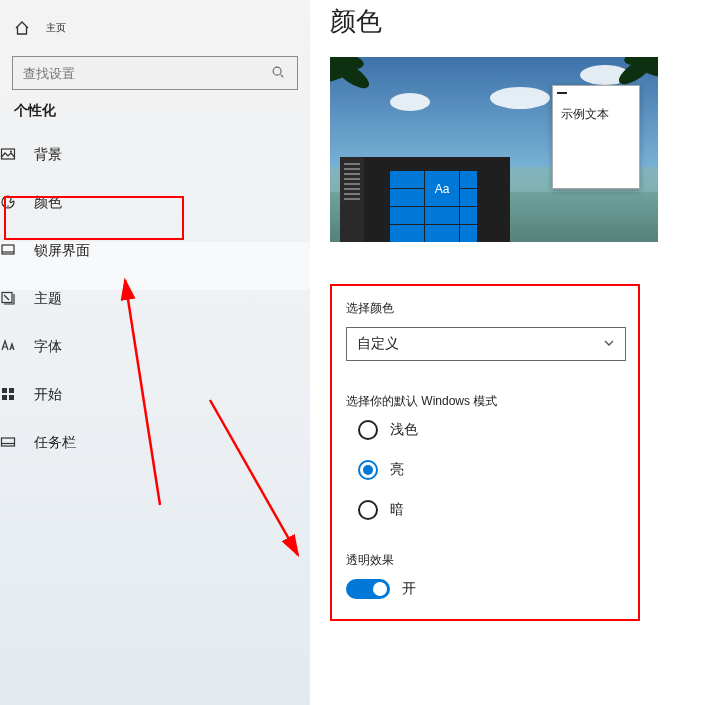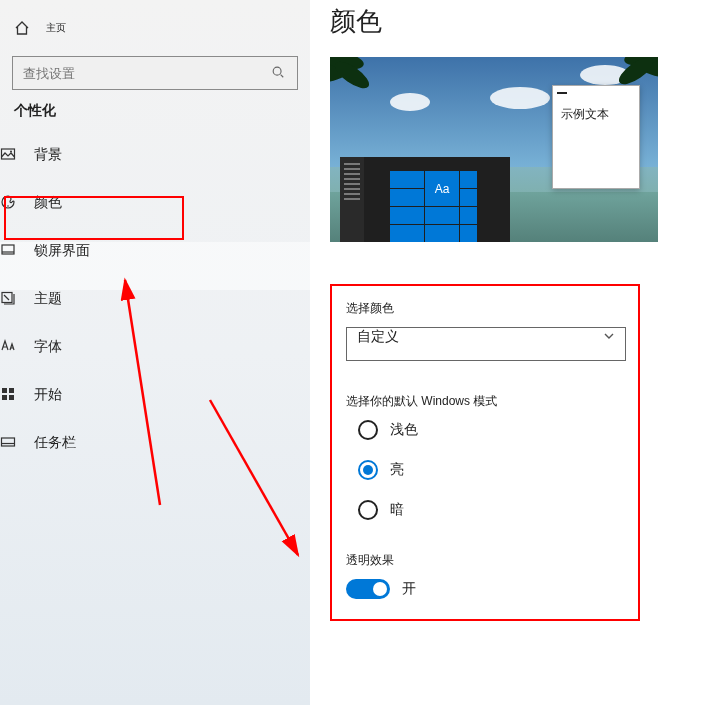--- a/index.html
+++ b/index.html
@@ -56,21 +56,21 @@
 .preview .window { position: absolute; right: 18px; top: 28px; width: 88px; height: 104px; background: #fff; border: 1px solid #aaa; box-shadow: 0 2px 6px rgba(0,0,0,0.25); }
 .preview .window .titlebar { height: 14px; display:flex; align-items:center; padding-left:4px;}
 .preview .window .titlebar .minus { width:10px; height:2px; background:#222; }
 .preview .window .body { padding: 6px 8px; font-size: 12px; color: #222; }
 
 
 .settings-area { border: 2px solid #ff0000; padding: 14px 14px 20px 14px; margin-top: 42px; width: 310px; position: relative; }
 .label { font-size: 12px; color: #222; margin-bottom: 10px; }
 .label.mt { margin-top: 32px; }
 
-.dropdown { display: flex; align-items: flex-end; justify-content: space-between; height: 34px; border: 1px solid #666; padding: 14px 10px; cursor: pointer; width: 280px; }
+.dropdown { display: flex; align-items: center; justify-content: space-between; height: 34px; border: 1px solid #666; padding: 0 10px; cursor: pointer; width: 280px; }
 .dropdown .ddtxt { font-size: 14px; color: #222; }
 .dropdown .chev { color: #555; }
 
 .radio-row { display: flex; align-items: center; gap: 12px; margin-bottom: 20px; cursor: pointer; margin-left: 12px; }
 .radio-row:last-child { margin-bottom: 0; }
 .radio { width: 20px; height: 20px; border: 2px solid #222; border-radius: 50%; display: inline-flex; align-items: center; justify-content: center; flex-shrink:0;}
 .radio.checked { border-color: #0078d7; }
 .radio.checked::after { content: ""; width: 10px; height: 10px; background: #0078d7; border-radius: 50%; }
 .radio-row .rtxt { font-size: 14px; color: #222; }
 

